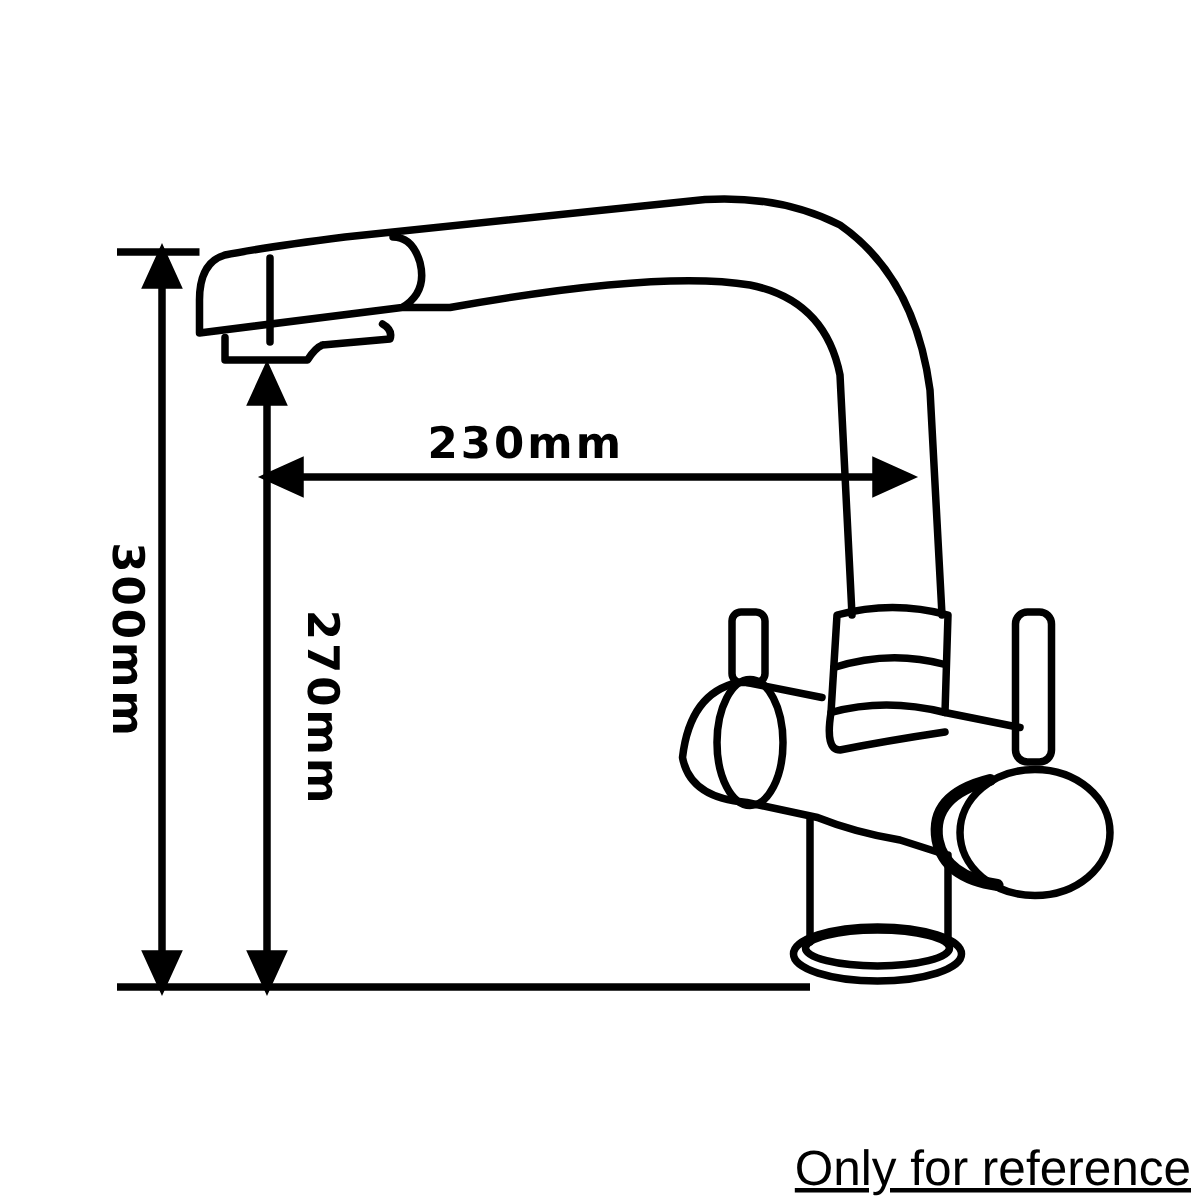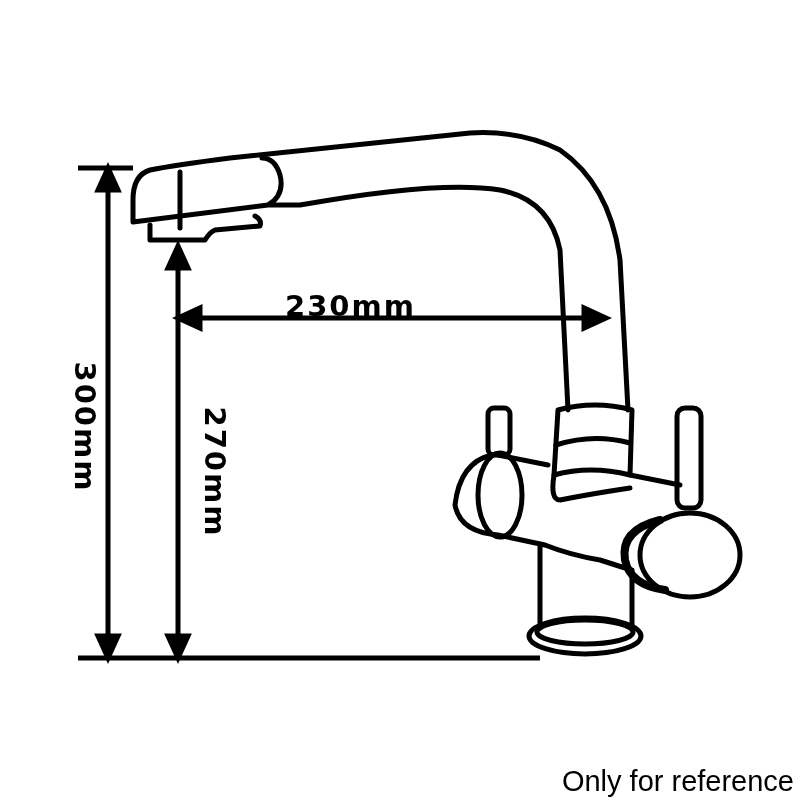--- a/index.html
+++ b/index.html
@@ -1,20 +1,20 @@
 <!DOCTYPE html>
 <html><head>
 <meta charset="utf-8">
 <style>
   html, body { margin:0; padding:0; background:#ffffff; }
   body { width:800px; height:800px; position:relative; overflow:hidden; font-family:"Liberation Sans", sans-serif; }
   svg { position:absolute; left:0; top:0; }
   .dim-label { position:absolute; font-family:"DejaVu Sans", sans-serif; font-weight:bold; color:#000; font-size:29px; letter-spacing:2px; white-space:nowrap; }
   .vert { transform-origin: center center; }
-  .note { position:absolute; right:6px; bottom:2px; font-family:"Liberation Sans", sans-serif; font-size:29px; color:#000; }
+  .note { position:absolute; right:6px; bottom:2px; font-family:"Liberation Sans", sans-serif; font-size:33px; color:#000;text-decoration:underline; }
 </style>
 </head>
 <body>
 
 <svg width="800" height="800" viewBox="0 0 800 800">
   <g fill="none" stroke="#000" stroke-width="5" stroke-linejoin="round" stroke-linecap="round">
 
     <path d="M150 170 Q175 165 230 158 L470 133 Q520 130 560 150 Q610 185 620 260 L628 410 M150 170 Q133 175 133 200 L133 222 L268 205 Q285 195 280 175 Q275 158 262 158 M268 205 L300 205 Q440 180 500 190 Q550 200 560 250 L568 410"></path>
     <path d="M180 172 Q180 205 180 228"></path>
     <path d="M150 225 L150 240 L205 240 Q210 232 215 230 M215 230 L260 226 Q262 220 255 216"></path>
@@ -43,16 +43,16 @@
     <polygon points="108,658 98,636 118,636"></polygon>
     <line x1="178" y1="262" x2="178" y2="645"></line>
     <polygon points="178,246 168,268 188,268"></polygon>
     <polygon points="178,658 168,636 188,636"></polygon>
     <line x1="195" y1="318" x2="590" y2="318"></line>
     <polygon points="178,318 200,308 200,328"></polygon>
     <polygon points="606,318 584,308 584,328"></polygon>
   </g>
 </svg>
 
-<div class="dim-label" style="left:285px; top:289px;">230mm</div>
+<div class="dim-label" style="left:285px; top:278px;">230mm</div>
 <div class="dim-label vert" style="left:20px; top:410px; transform:rotate(90deg);">300mm</div>
 <div class="dim-label vert" style="left:150px; top:455px; transform:rotate(90deg);">270mm</div>
 <div class="note">Only for reference</div>
 
 </body></html>

